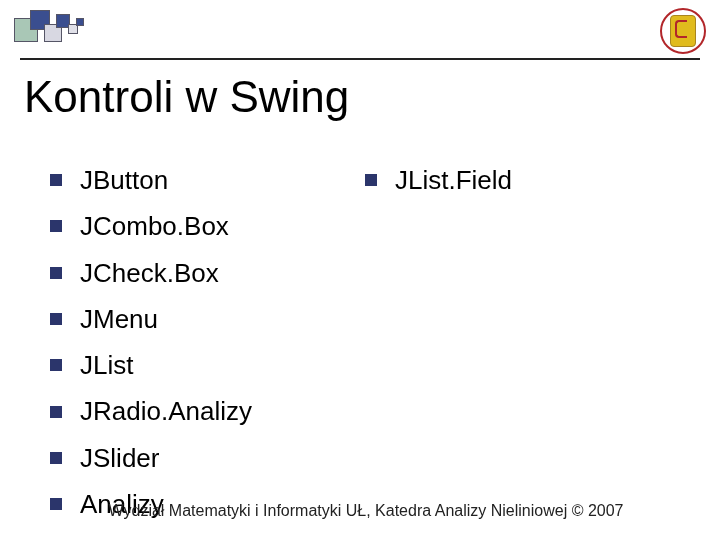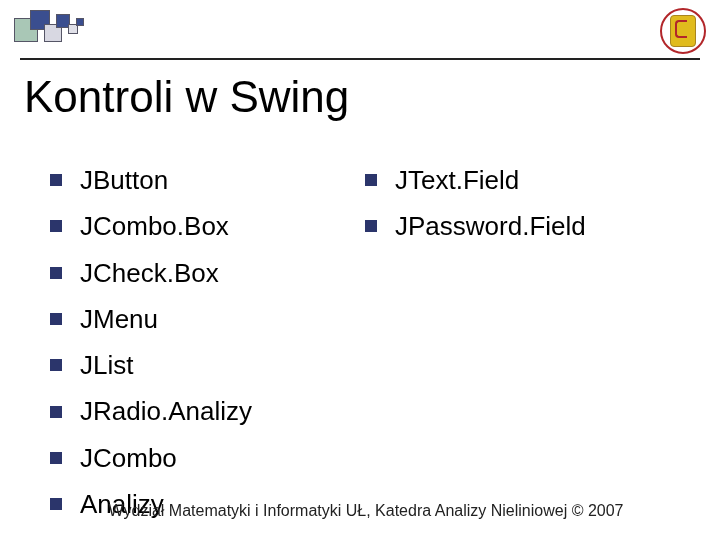--- a/index.html
+++ b/index.html
@@ -148,35 +148,31 @@
       <li>
           <span class="bullet-square"></span>
           <span>JList</span>
         </li>
       <li>
           <span class="bullet-square"></span>
           <span>JRadio.Analizy</span>
         </li>
       <li>
           <span class="bullet-square"></span>
-          <span>JCombo</span>
+          <span>JSlider</span>
         </li>
       <li>
           <span class="bullet-square"></span>
           <span>Analizy</span>
         </li>
     </ul>
   </div>
   <div class="col">
     <ul class="bullet-list">
       <li>
           <span class="bullet-square"></span>
-          <span>JText.Field</span>
-        </li>
-      <li>
-          <span class="bullet-square"></span>
-          <span>JPassword.Field</span>
+          <span>JList.Field</span>
         </li>
     </ul>
   </div>
 </div>
 
 <div class="footer">Wydział Matematyki i Informatyki UŁ, Katedra Analizy Nieliniowej © 2007</div>
 
 </body></html>

